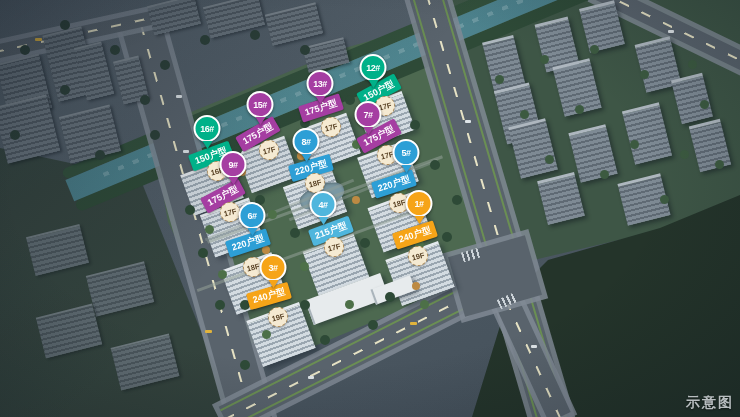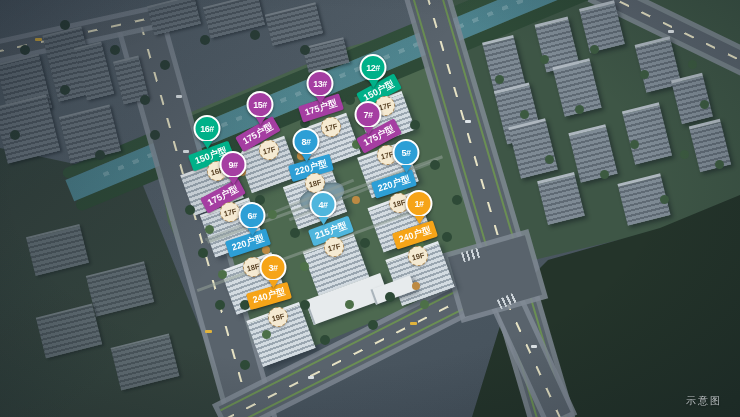--- a/index.html
+++ b/index.html
@@ -78,22 +78,22 @@
   .tlabel.green{background:#00b189;} .tlabel.purple{background:#a53ea2;}
   .tlabel.blue{background:#2d9fd6;} .tlabel.cyan{background:#4fb6dd;} .tlabel.orange{background:#f6a418;}
 
   .fbadge{position:absolute;width:20px;height:20px;border-radius:50%;
        transform:translate(-50%,-50%) rotate(-14deg);
        background:#f5ead2;border:1px dashed #b3905c;box-sizing:border-box;
        color:#5a4326;font-size:7.5px;font-weight:700;
        display:flex;align-items:center;justify-content:center;z-index:56;
        box-shadow:0 1px 2px rgba(0,0,0,.3);}
 
-  .watermark{position:absolute;left:686px;top:394px;font-size:10px;letter-spacing:2px;
-       color:#c9ced1;opacity:.9;z-index:72;text-shadow:0 1px 2px rgba(0,0,0,.5);}
+  .watermark{position:absolute;left:686px;top:394px;font-size:14px;letter-spacing:2px;
+       color:#c9ced1;opacity:.9;z-index:72;text-shadow:0 1px 2px rgba(0,0,0,.5);font-weight:bold;}
 </style>
 </head>
 <body>
 
 <div class="scene">
 
   <div>
     <div class="abs site-green"></div>
     <div class="abs estate-green"></div>
     <div class="abs forest"></div>

